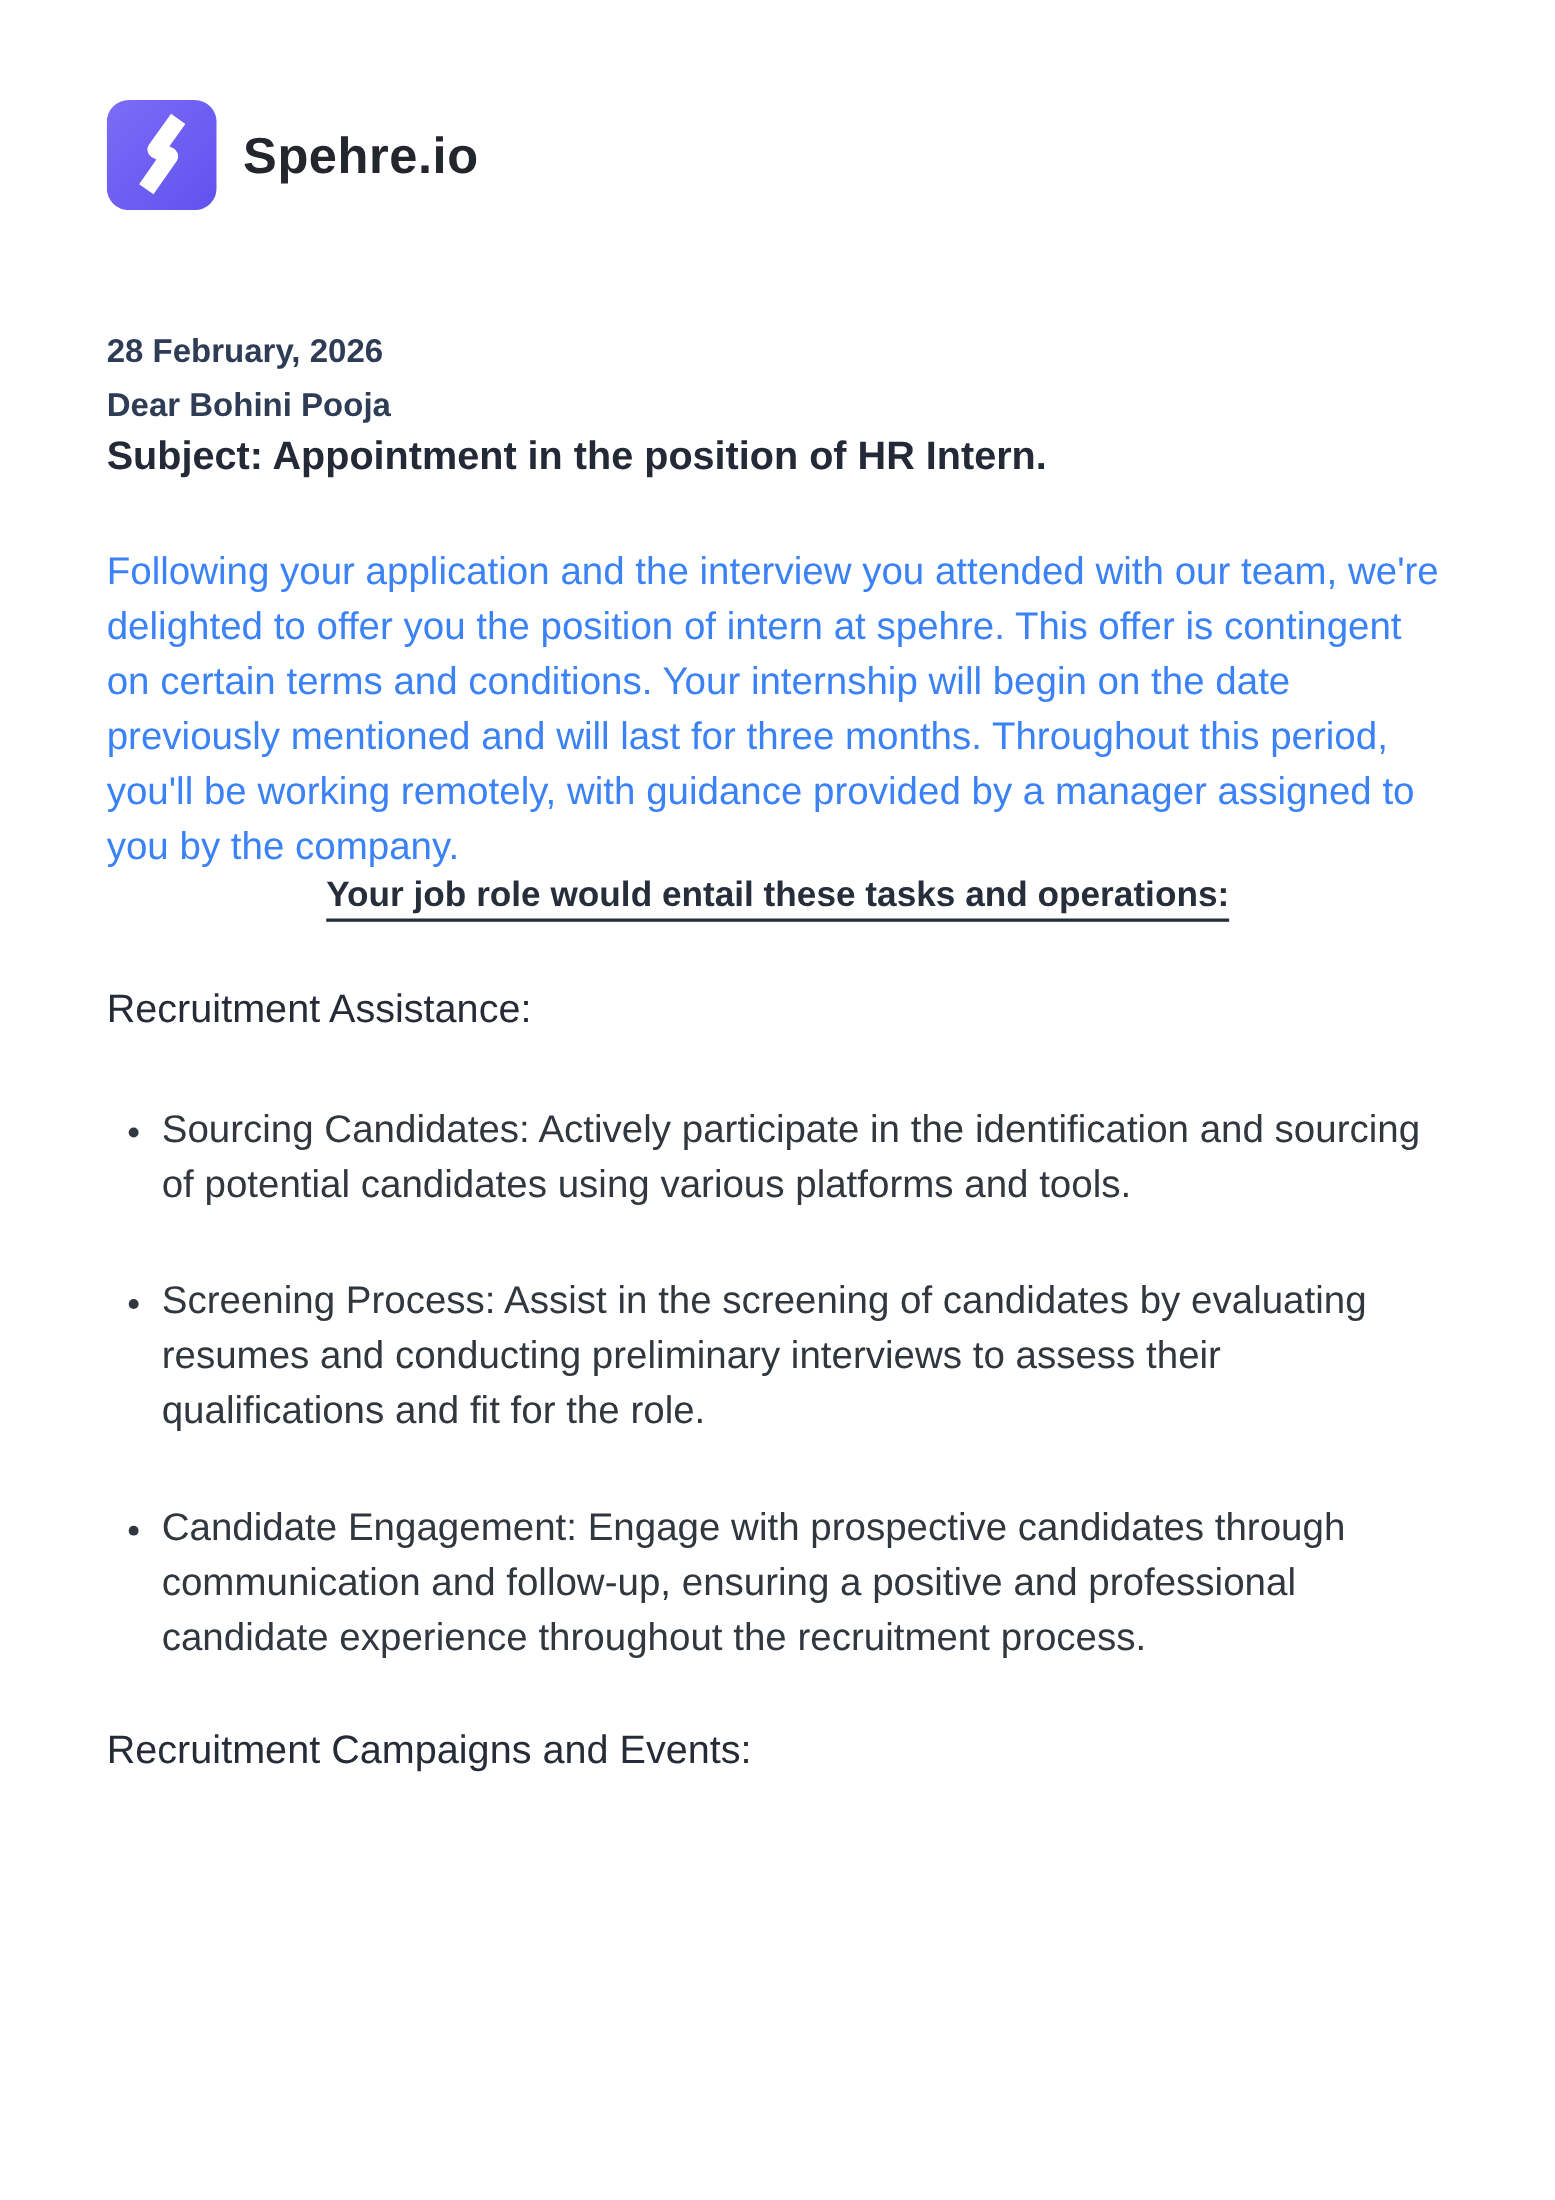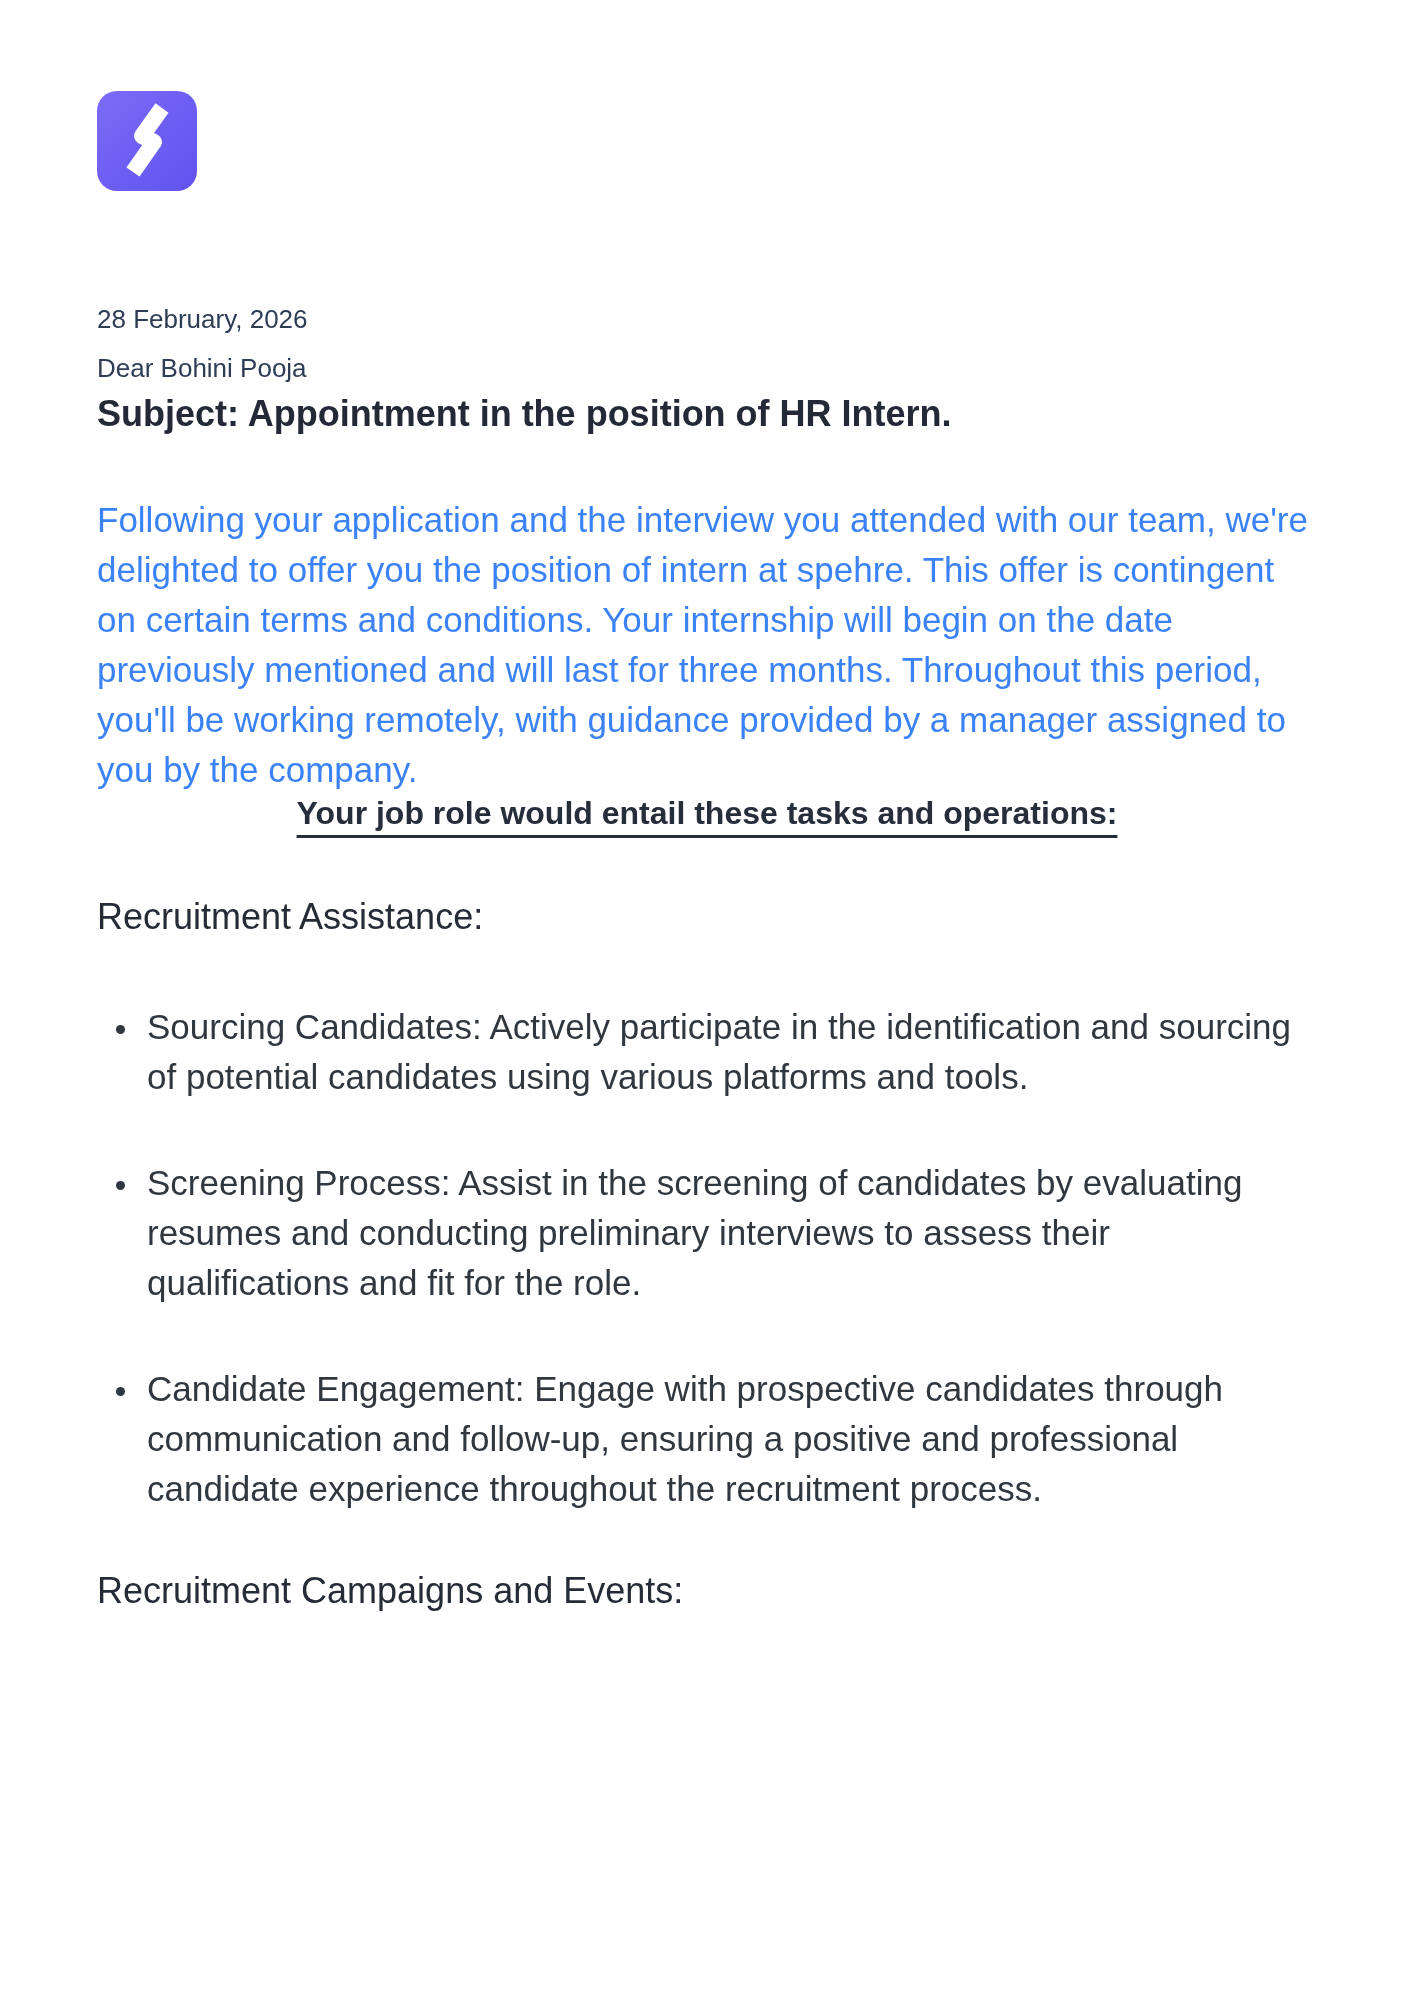--- a/index.html
+++ b/index.html
@@ -35,23 +35,23 @@
   }
   .brand-name {
     font-size: 46px;
     font-weight: 700;
     color: #23262d;
     letter-spacing: 0.5px;
   }
   
   .date-block {
     margin-top: 104px;
-    font-size: 26px;
+    font-size: 30px;
     line-height: 49px;
-    font-weight: 400;
+    font-weight: 700;
     color: #2e3d55;
   }
   .subject-line {
     font-size: 36px;
     font-weight: 700;
     color: #232936;
   }
   .intro-paragraph {
     margin-top: 60px;
     max-width: 1243px;
@@ -105,20 +105,21 @@
         <defs>
           <linearGradient id="logoGrad" x1="0" y1="0" x2="1" y2="1">
             <stop offset="0" stop-color="#7b6cf7"></stop>
             <stop offset="1" stop-color="#6152ef"></stop>
           </linearGradient>
         </defs>
         <rect x="0" y="0" width="100" height="100" rx="20" fill="url(#logoGrad)"></rect>
         <path d="M65 17 L45 45 L57 51 L36 81" fill="none" stroke="#ffffff" stroke-width="16" stroke-linejoin="round" stroke-linecap="butt"></path>
       </svg>
     </div>
+    <div class="brand-name">Spehre.io</div>
   </div>
 
   <div class="date-block">
     <div>28 February, 2026</div>
     <div>Dear Bohini Pooja</div>
   </div>
 
   <div class="subject-line">Subject: Appointment in the position of HR Intern.</div>
 
   <div class="intro-paragraph">Following your application and the interview you attended with our team, we're delighted to offer you the position of intern at spehre. This offer is contingent on certain terms and conditions. Your internship will begin on the date previously mentioned and will last for three months. Throughout this period, you'll be working remotely, with guidance provided by a manager assigned to you by the company.</div>

